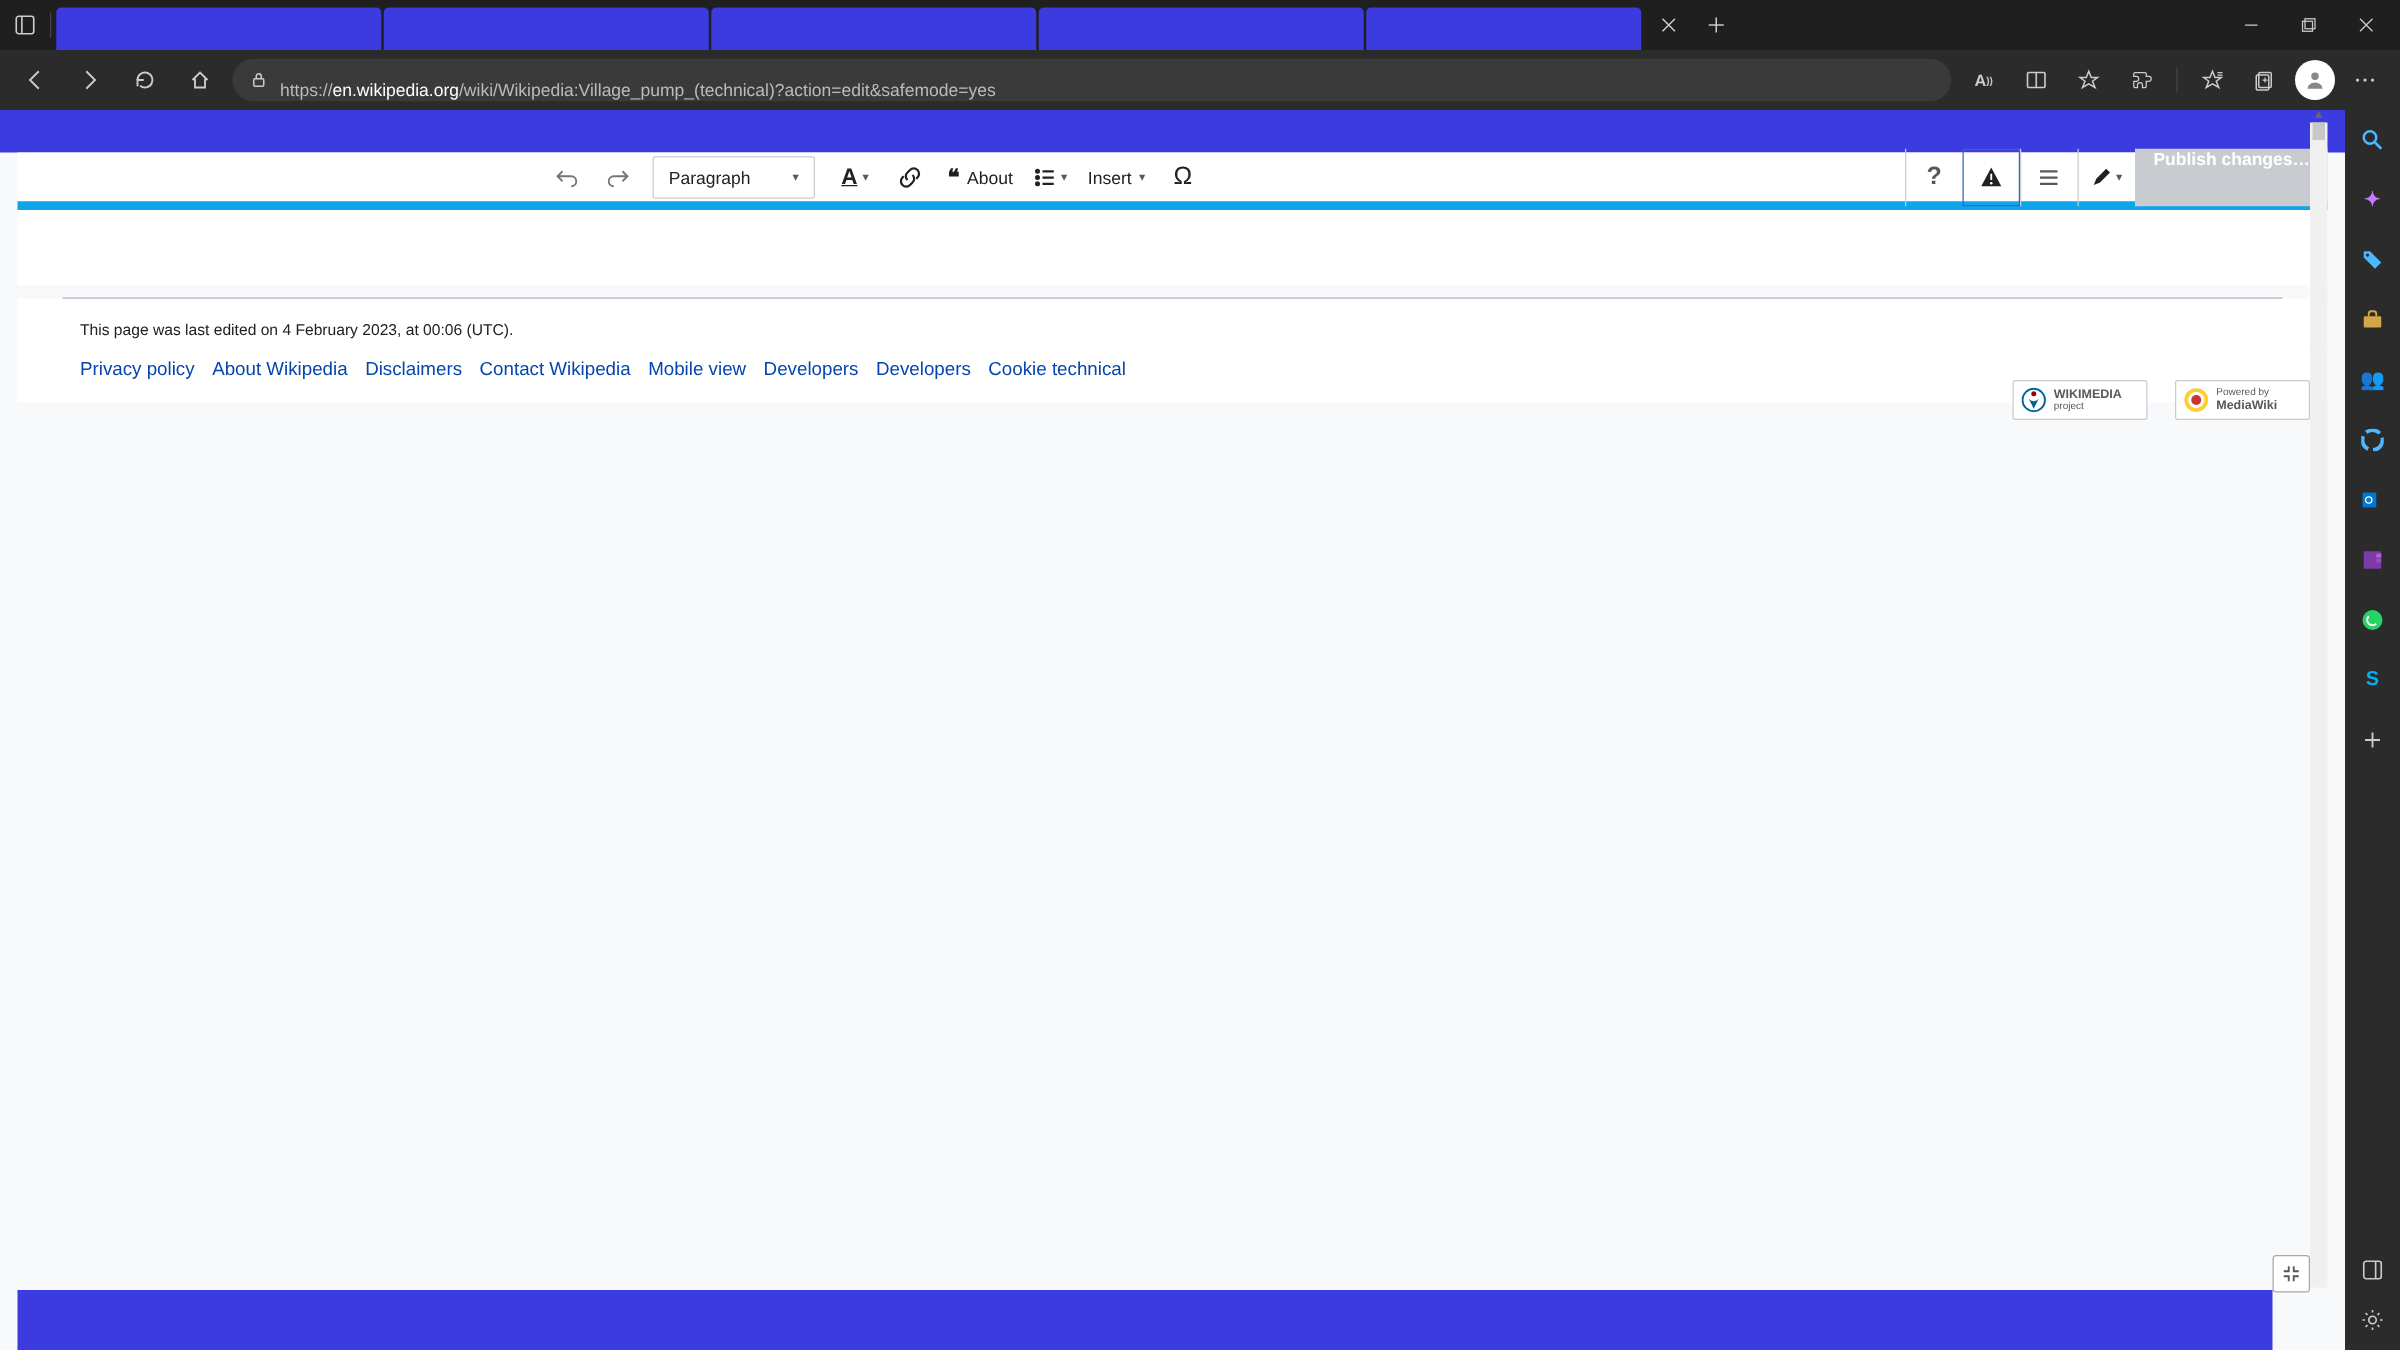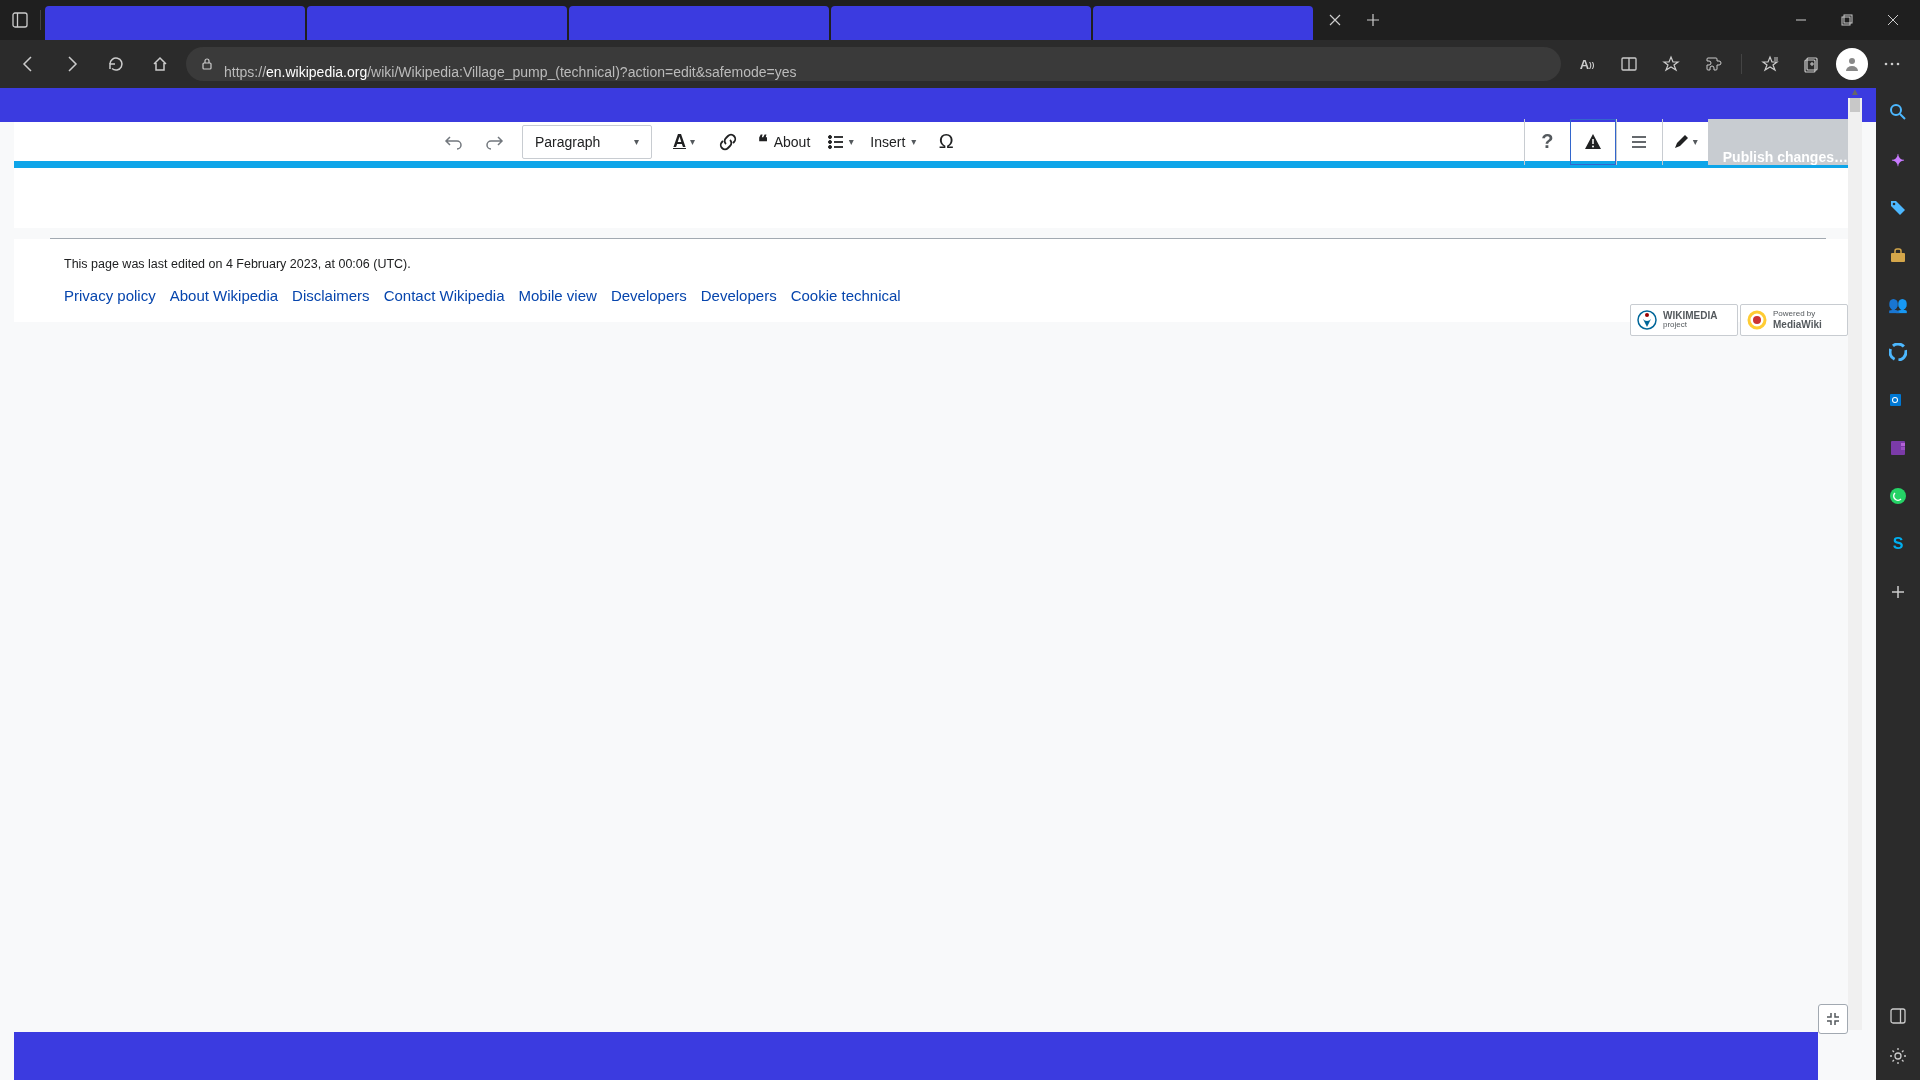--- a/index.html
+++ b/index.html
@@ -39,31 +39,31 @@
     .editor-container { background: #fff; margin: 0 14px; }
     .editor-toolbar { height: 46px; border-bottom: 7px solid #0ea5e9; display: flex; align-items: center; padding-left: 420px; }
     .tb-btn { height: 46px; min-width: 40px; display: flex; align-items: center; justify-content: center; color: #36c; border-right: none; cursor: pointer; position: relative; }
     .tb-para { width: 130px; height: 34px; border: 1px solid #c8ccd1; border-radius: 2px; display: flex; align-items: center; padding: 0 12px; font-size: 14px; color: #202122; cursor: pointer; justify-content: space-between; }
     .tb-style { width: 48px; display: flex; align-items: center; gap: 4px; color: #202122; justify-content: center; }
     .tb-cite { display: flex; gap: 6px; align-items: center; font-size: 14px; color: #202122; padding: 0 10px; }
     .tb-insert { display: flex; gap: 6px; align-items: center; font-size: 14px; color: #202122; padding: 12px 10px; }
     .tb-right { margin-left: auto; display: flex; height: 46px; }
     .tb-right .tb-btn { border-left: 1px solid #c8ccd1; width: 46px; color: #54595d; }
     .tb-btn.selected { border: 1px solid #36c; }
-    .tb-publish { background: #c8ccd1; color: #fff; padding: 0 14px; font-size: 14px; font-weight: bold; display: flex; align-items: flex-end; border-left: 1px solid #c8ccd1; cursor: pointer; }
+    .tb-publish { background: #c8ccd1; color: #fff; padding: 0 14px; font-size: 14px; font-weight: bold; display: flex; align-items: flex-start; border-left: 1px solid #c8ccd1; cursor: pointer; }
     .tb-edit { width: 58px; display: flex; align-items: center; justify-content: center; gap: 4px; color: #202122; border-left: 1px solid #c8ccd1; }
     
     .page-body { background: #fff; padding: 20px 50px; min-height: 60px; }
     .page-hr { border-top: 1px solid #a2a9b1; margin: 10px 50px 0; }
     
     
     .footer-meta { font-size: 12.5px; color: #202122; padding: 18px 50px 10px; background: #fff; margin: 0 14px; }
     .footer-links { padding: 6px 50px 18px; background: #fff; margin: 0 14px; display: flex; gap: 14px; font-size: 15px; }
     .footer-links a { color: #0645ad; text-decoration: none; cursor: pointer; }
-    .footer-badges { position: absolute; right: 28px; top: 216px; display: flex; gap: 2px; }
+    .footer-badges { position: absolute; right: 28px; top: 216px; display: flex; gap: 22px; }
     .badge { height: 32px; width: 108px; background: #fff; border: 1px solid #c8ccd1; border-radius: 2px; display: flex; align-items: center; padding: 0 6px; gap: 6px; font-size: 9px; color: #54595d; line-height: 1.1; }
     .badge .bicon { width: 20px; height: 20px; border-radius: 50%; }
     .badge .btext { display: flex; flex-direction: column; }
     .badge .btext .b1 { font-size: 8px; }
     .badge .btext .b2 { font-weight: bold; font-size: 10px; }
     
     .page-grey { background: #f8f9fa; height: 540px; margin: 0 14px; }
     
     
     .fs-btn { position: absolute; right: 28px; bottom: 46px; width: 30px; height: 30px; background: #fff; border: 1px solid #a2a9b1; border-radius: 3px; display: flex; align-items: center; justify-content: center; cursor: pointer; color: #54595d; }

